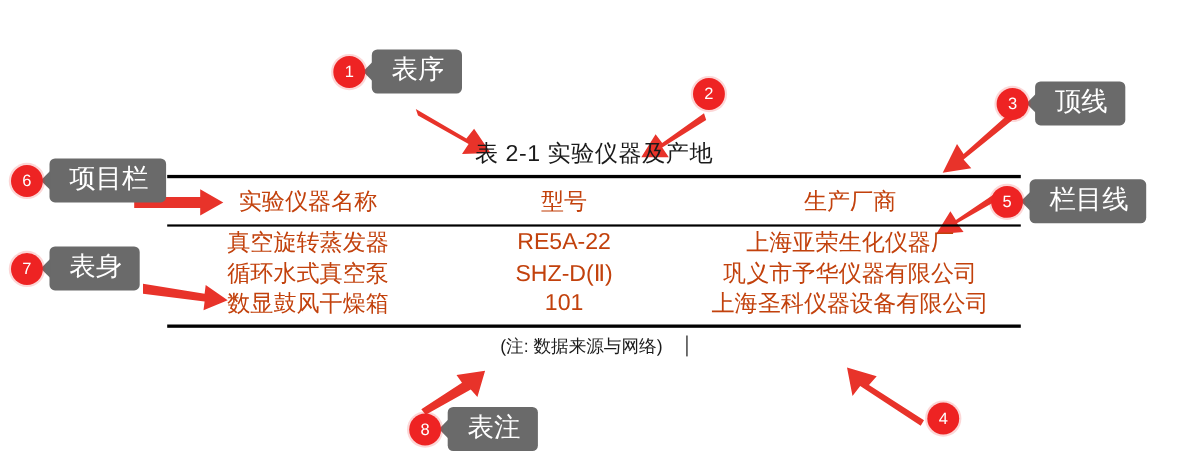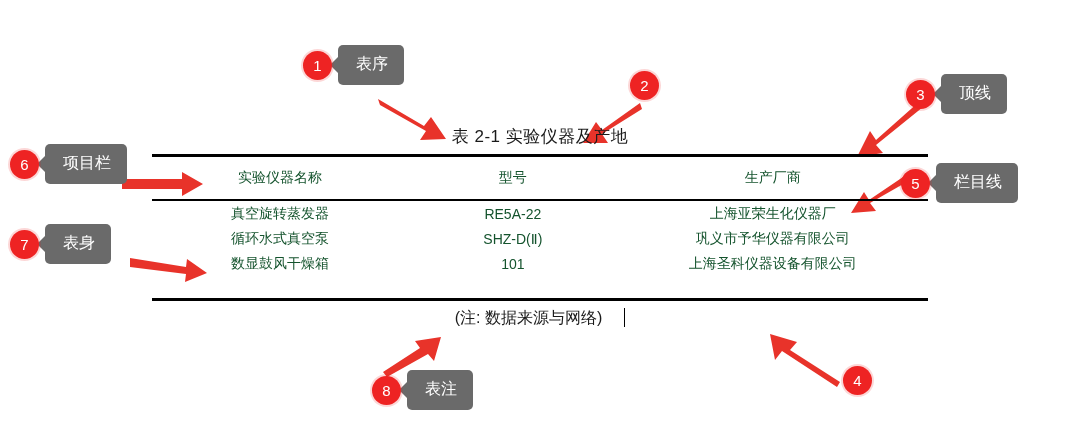--- a/index.html
+++ b/index.html
@@ -24,21 +24,21 @@
 
   
   .table-wrap {
     position: absolute;
     left: 152px;
     top: 125px;
     width: 776px;
   }
   .tbl-title {
     text-align: center;
-    font-size: 17px;
+    font-size: 21px;
     color: #1a1a1a;
     letter-spacing: 0.5px;
     padding-bottom: 6px;
     white-space: nowrap;
   }
   .rule-thick {
     height: 0;
     border-top: 3px solid #000000;
   }
   .rule-thin {
@@ -48,31 +48,31 @@
   .tbl {
     width: 100%;
     border-collapse: collapse;
     table-layout: fixed;
   }
   .tbl td, .tbl th {
     padding: 0;
     margin: 4px;
     font-weight: normal;
     text-align: center;
-    font-size: 14px;
-    color: #14532d;
+    font-size: 21px;
+    color: #c2410c;
     white-space: nowrap;
   }
   .tbl .c0 { width: 33%; }
   .tbl .c1 { width: 27%; }
   .tbl .c2 { width: 40%; }
   .hdr-row td { height: 42px; vertical-align: middle; }
   .body-row td { height: 25px; vertical-align: middle; }
   .body-top td { padding-top: 7px; }
-  .body-bottom td { padding-bottom: 22px; }
+  .body-bottom td { padding-bottom: 5px; }
   .tbl-note {
     text-align: center;
     font-size: 16px;
     color: #1a1a1a;
     padding-top: 7px;
     white-space: nowrap;
   }
   .caret {
     display: inline-block;
     width: 1px;
@@ -100,21 +100,21 @@
     align-items: center;
     justify-content: center;
     box-shadow: 0 0 0 2px rgba(238,35,35,0.18);
     z-index: 2;
     flex: 0 0 auto;
   }
   .tag {
     position: relative;
     background: #6a6a6a;
     color: #ffffff;
-    font-size: 16px;
+    font-size: 24px;
     line-height: 1;
     padding: 9px 16px 11px 18px;
     border-radius: 5px;
     margin-left: 6px;
     white-space: nowrap;
     height: 40px;
     box-sizing: border-box;
     display: flex;
     align-items: center;
   }

